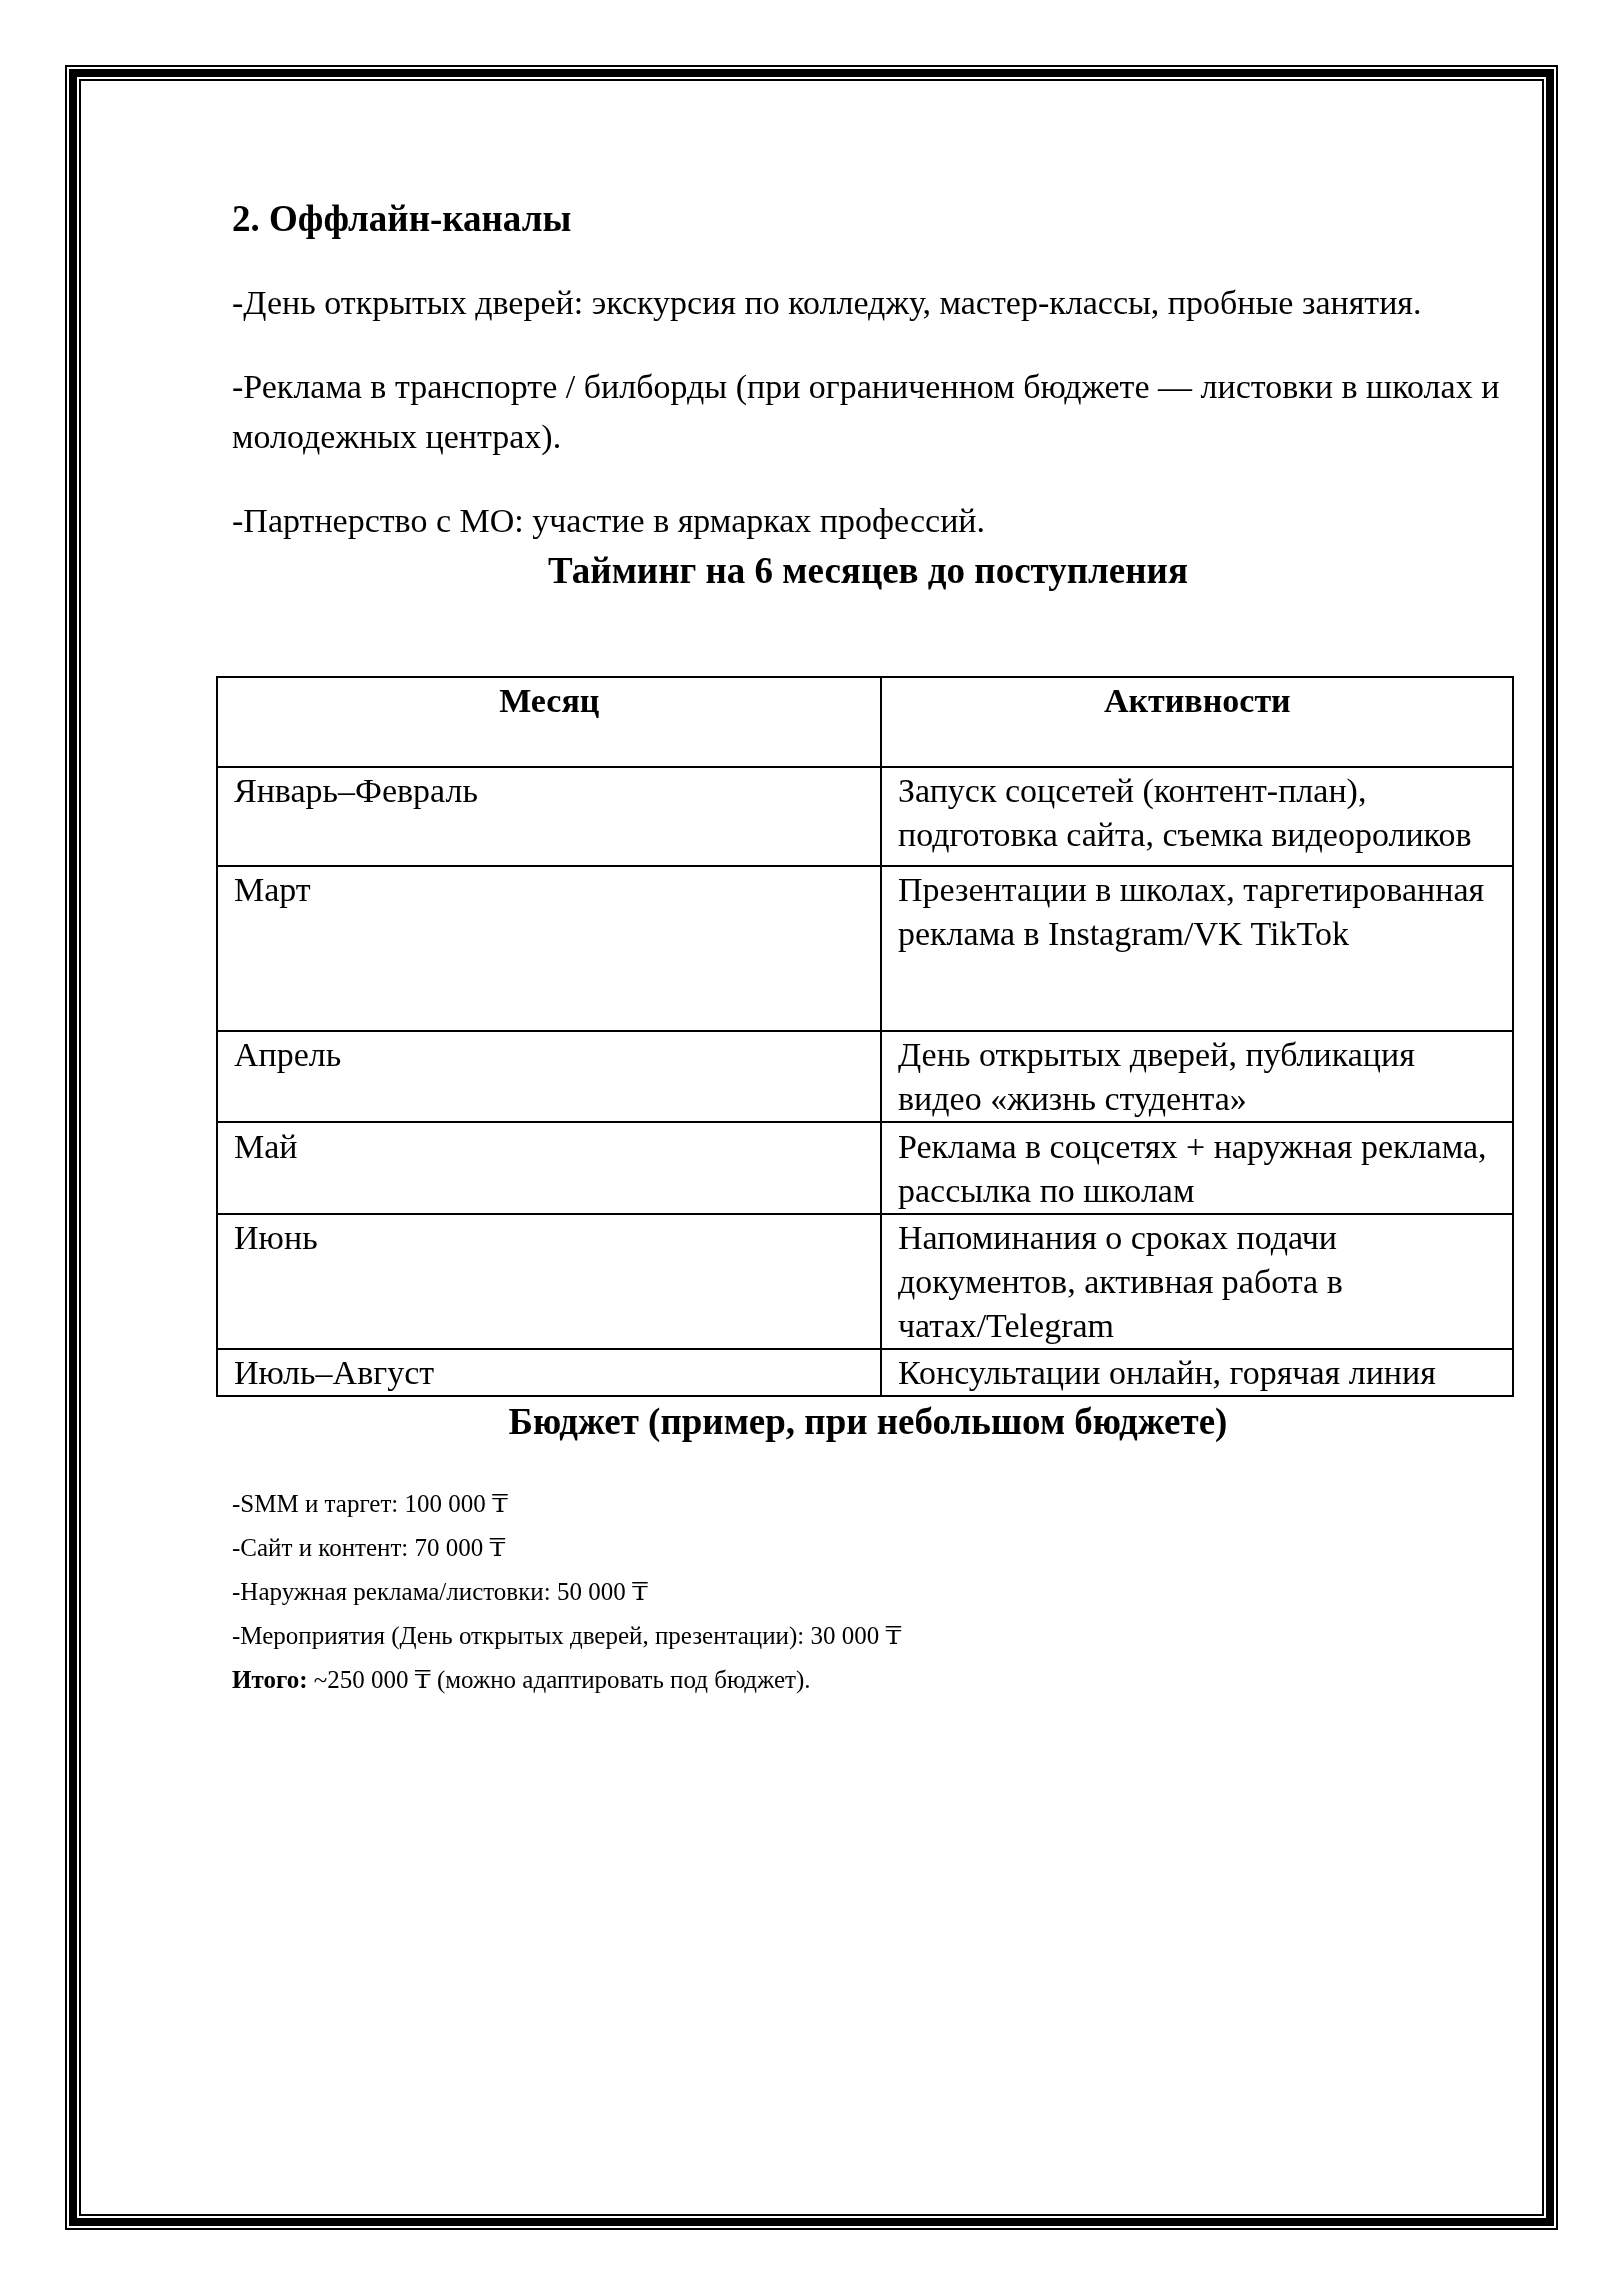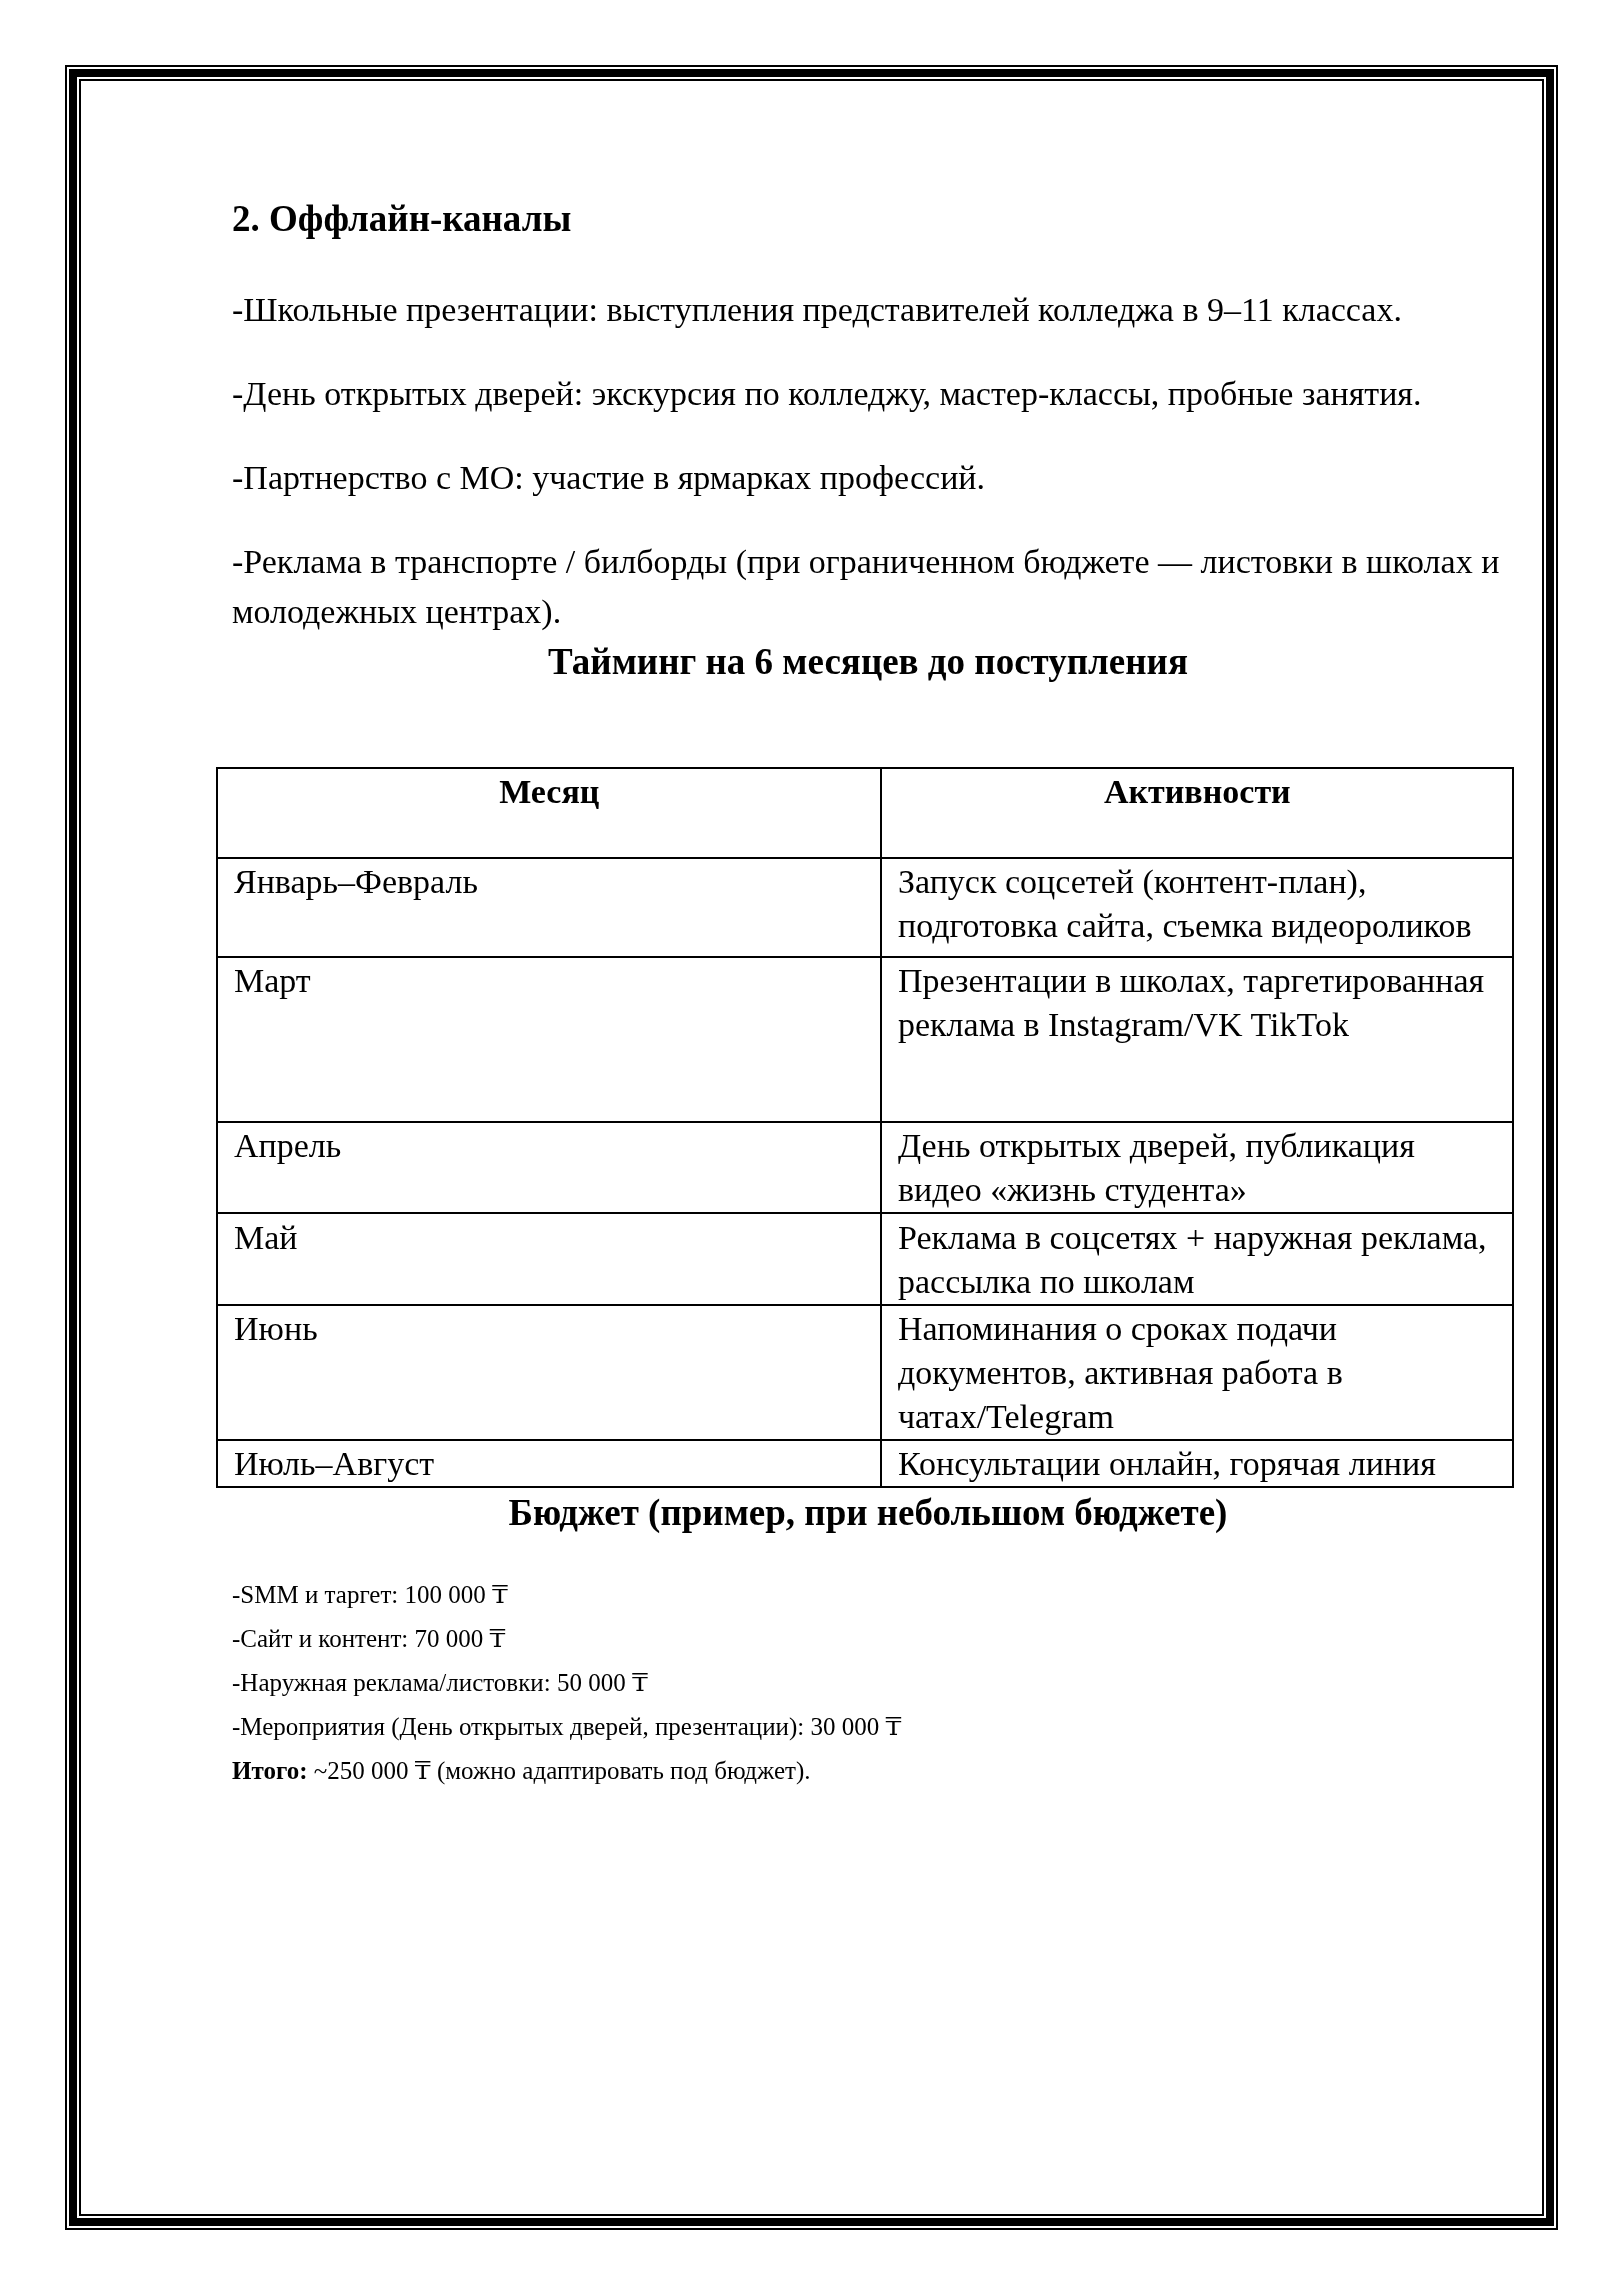--- a/index.html
+++ b/index.html
@@ -100,27 +100,26 @@
 
 <div class="page">
   <div class="frame frame-outer"></div>
   <div class="frame frame-band"></div>
   <div class="frame frame-inner"></div>
 
   <div class="content">
 
     <h1 class="section-heading">2. Оффлайн-каналы</h1>
 
-    <p class="body-par first">-Школьные презентации: выступления представителей колледжа в 9–11 классах.</p>
 
     <p class="body-par">-День открытых дверей: экскурсия по колледжу, мастер-классы, пробные занятия.</p>
 
+    <p class="body-par">-Реклама в транспорте / билборды (при ограниченном бюджете — листовки в школах и молодежных центрах).</p>
+
     <p class="body-par">-Партнерство с МО: участие в ярмарках профессий.</p>
-
-    <p class="body-par">-Реклама в транспорте / билборды (при ограниченном бюджете — листовки в школах и молодежных центрах).</p>
 
     <h2 class="center-heading timing-heading">Тайминг на 6 месяцев до поступления</h2>
 
     <table class="timing-table">
       <colgroup>
         <col class="col-month">
         <col class="col-activities">
       </colgroup>
       <thead>
         <tr class="row-header">

